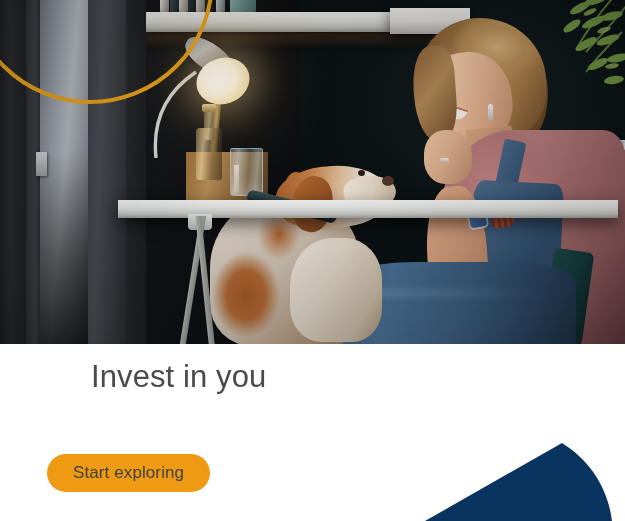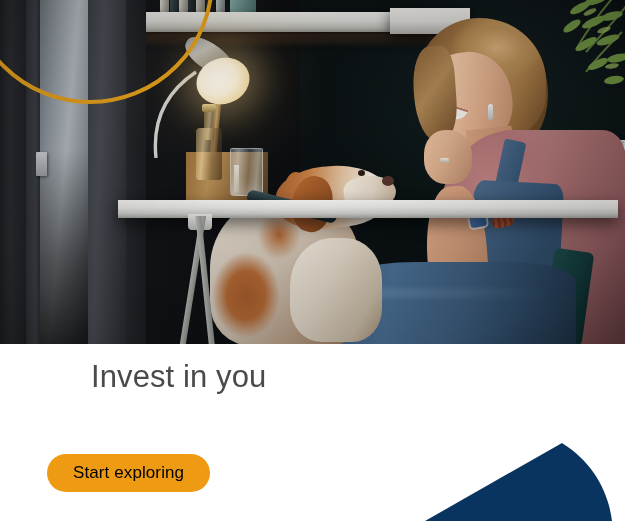--- a/index.html
+++ b/index.html
@@ -462,21 +462,21 @@
     position: absolute;
     left: 47px; top: 110px;
     display: inline-flex;
     align-items: center;
     justify-content: center;
     height: 38px;
     padding: 12px 26px;
     border: none;
     border-radius: 19px;
     background: #ee9a13;
-    color: #000000;
+    color: #404040;
     font-family: "Liberation Sans", sans-serif;
     font-size: 17px;
     font-weight: 400;
     letter-spacing: .1px;
     cursor: pointer;
     white-space: nowrap;
   }
 
   
   .wedge {

